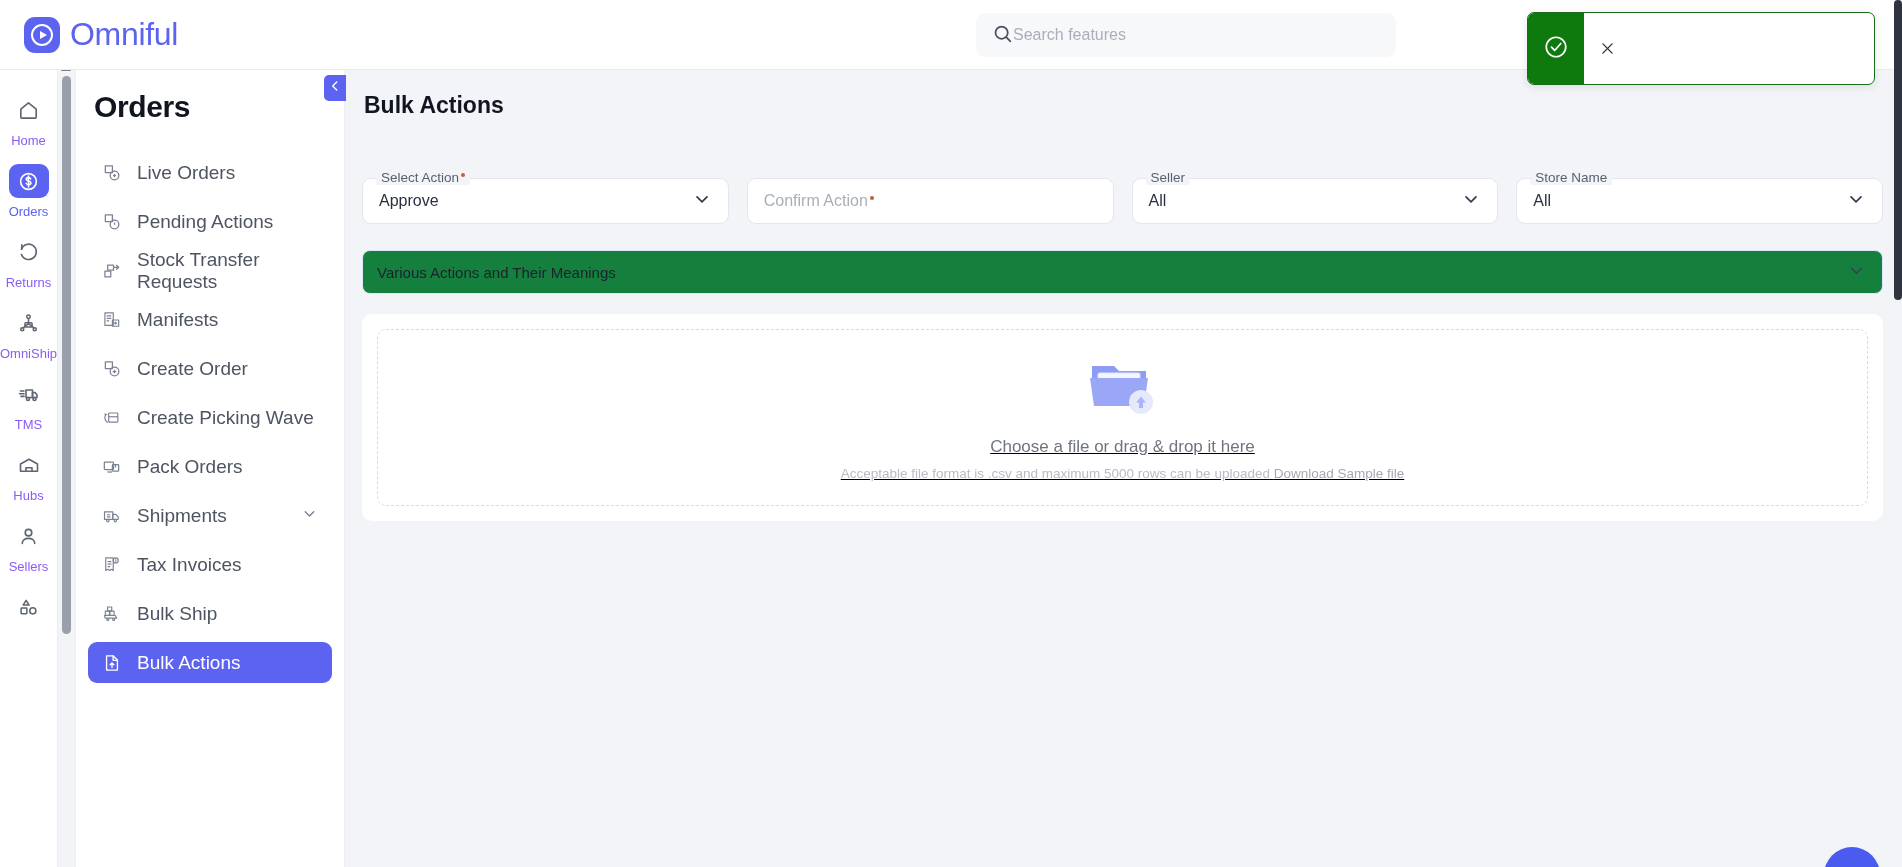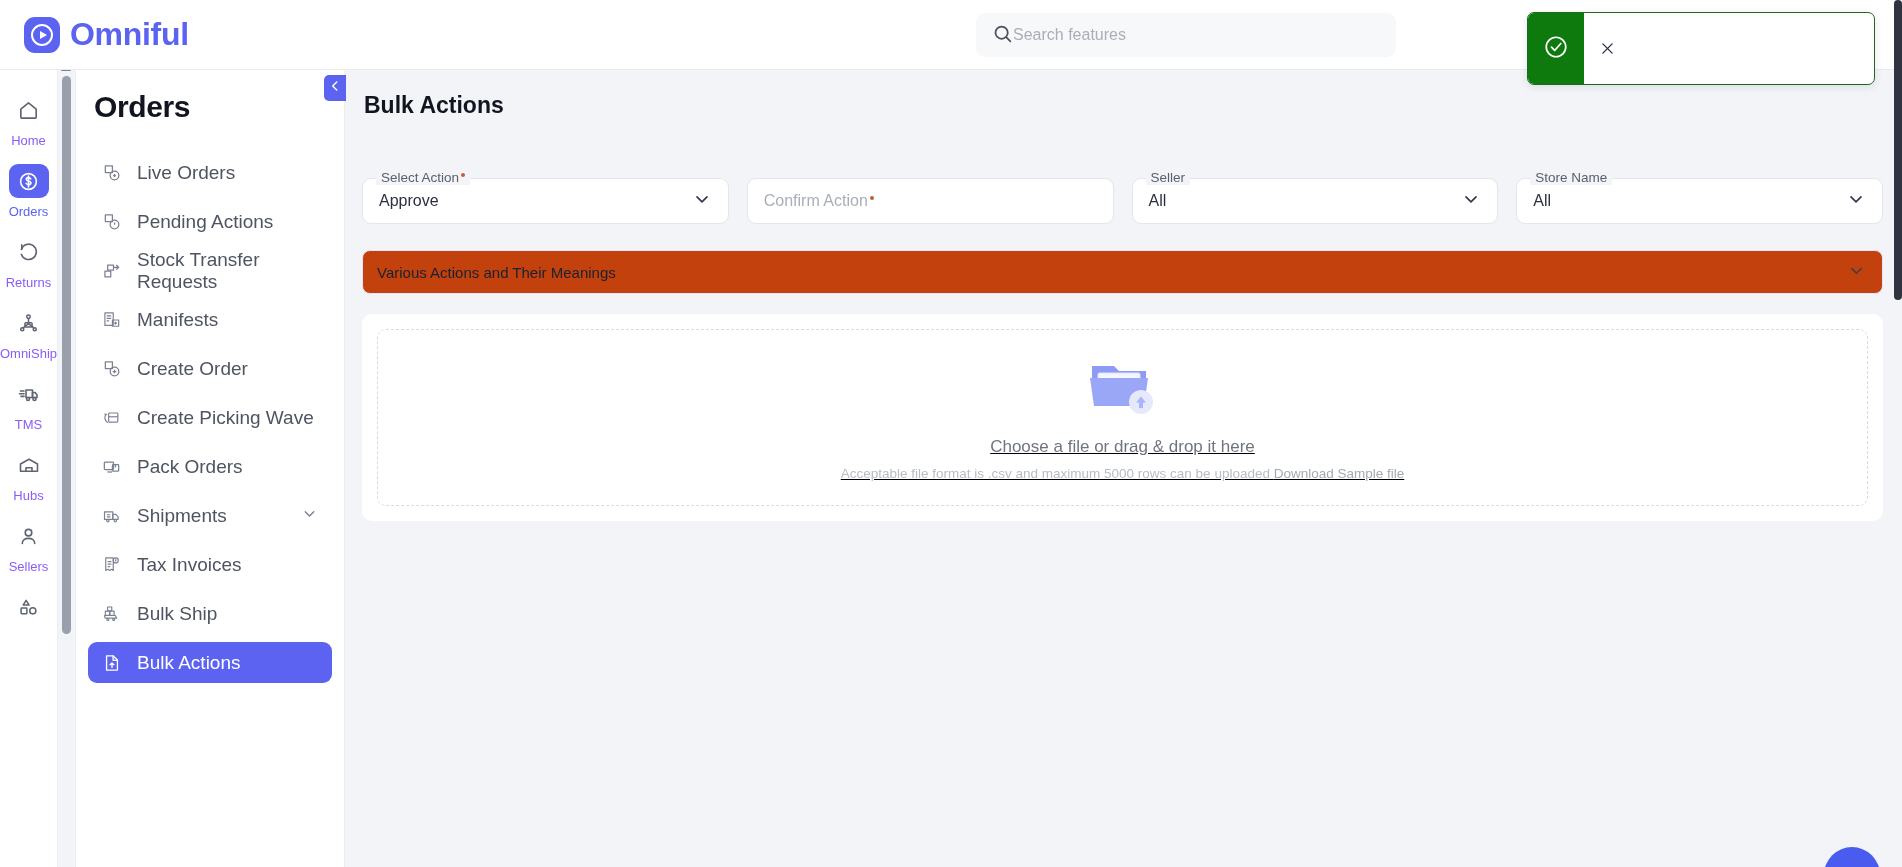--- a/index.html
+++ b/index.html
@@ -30,21 +30,21 @@
     display: flex; align-items: center; justify-content: center;
   }
   .brand-mark .ring::after {
     content: ""; width: 0; height: 0;
     border-left: 7px solid #ffffff;
     border-top: 4.5px solid transparent;
     border-bottom: 4.5px solid transparent;
     margin-left: 2px;
   }
   .brand-name {
-    font-size: 32px; font-weight: 700; color: #5b63f0; letter-spacing: -0.3px;
+    font-size: 32px; font-weight: 400; color: #5b63f0; letter-spacing: -0.3px;
   }
   .search-wrap {
     position: absolute; left: 976px; top: 13px;
     width: 420px; height: 44px;
     background: #f7f8fa; border-radius: 9px;
     display: flex; align-items: center; padding: 0 16px;
   }
   .search-input {
     border: none; background: transparent; outline: none;
     font-family: "Liberation Sans", sans-serif;
@@ -177,21 +177,21 @@
     background: #c0603a; vertical-align: super; margin-left: 2px;
   }
   .field .fv { font-size: 16px; color: #2b3040; }
   .field .fv.placeholder { color: #a9aeb8; }
   .field .chev {
     position: absolute; right: 16px; color: #33384a;
   }
 
   .accordion {
     margin: 26px 19px 0 17px;
-    height: 44px; background: #c2410c;
+    height: 44px; background: #15803d;
     border: 1px solid #dfe3fb; border-radius: 8px;
     display: flex; align-items: center; justify-content: space-between;
     padding: 0 16px 0 14px;
     cursor: pointer;
   }
   .accordion .acc-title { font-size: 15px; color: #1c2130; }
   .accordion .acc-chev { color: #3a3f52; }
 
   .upload-card {
     margin: 20px 19px 0 17px;

